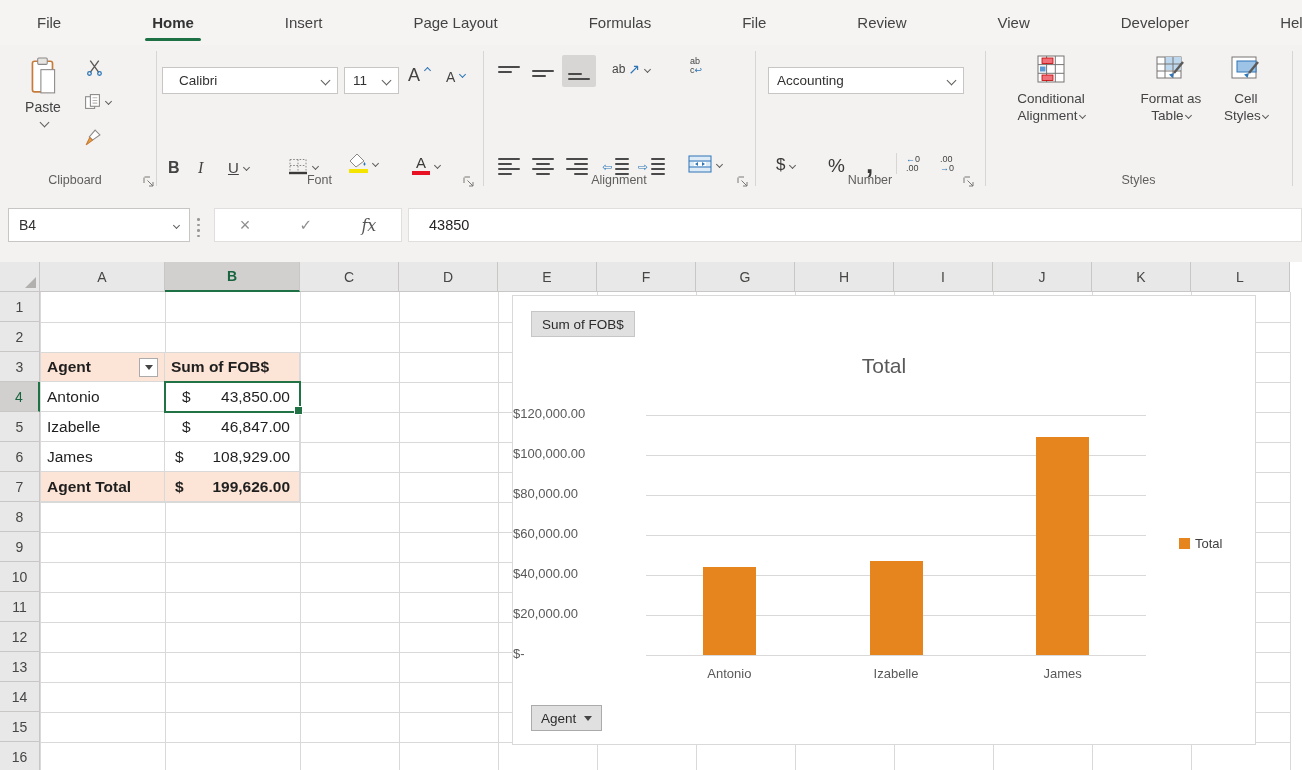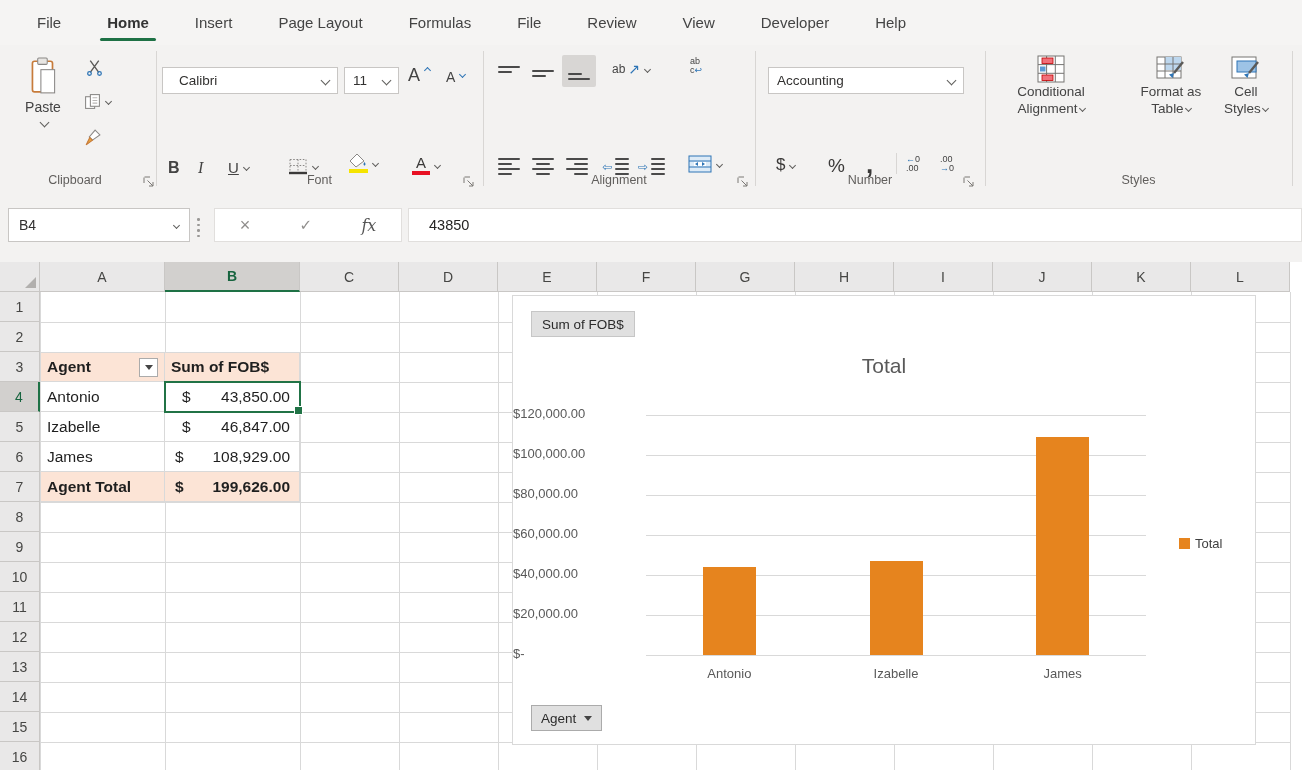--- a/index.html
+++ b/index.html
@@ -1,21 +1,21 @@
 <!DOCTYPE html>
 <html><head>
 <meta charset="utf-8">
 <style>
   html,body{margin:0;padding:0;background:#fff;}
   #app{position:relative;width:1302px;height:770px;overflow:hidden;
        font-family:"Liberation Sans","DejaVu Sans",sans-serif;color:#3b3a39;
        -webkit-font-smoothing:antialiased;}
   
   #tab-strip{position:absolute;left:0;top:0;width:1302px;height:45px;background:#f5f4f3;
-             display:flex;align-items:stretch;padding-left:14px;box-sizing:border-box;}
+             display:flex;align-items:stretch;padding-left:14px;box-sizing:border-box;gap:45px;}
   .rtab{position:relative;padding:0 23px;line-height:45px;font-size:15px;color:#444;cursor:default;white-space:nowrap;}
   .rtab.active{font-weight:700;color:#333;}
   .rtab.active::after{content:"";position:absolute;left:16px;right:16px;bottom:4px;height:3px;background:#1e7145;border-radius:2px;}
   
   #ribbon{position:absolute;left:0;top:45px;width:1302px;height:151px;background:#f3f2f1;border-bottom:1px solid #e1dfdd;}
   .gsep{position:absolute;top:6px;bottom:10px;width:1px;background:#d8d6d4;}
   .glabel{position:absolute;top:128px;font-size:12.5px;color:#605e5c;text-align:center;}
   .launcher{position:absolute;top:129px;width:15px;height:15px;display:flex;align-items:center;justify-content:center;}
   .rbtn{position:absolute;display:flex;align-items:center;gap:3px;color:#444;}
   .chev{display:inline-block;width:6px;height:6px;border-right:1.5px solid #5f5e5c;border-bottom:1.5px solid #5f5e5c;transform:rotate(45deg);margin-left:2px;flex:none;}
@@ -32,21 +32,21 @@
   .bars i{display:block;height:2px;background:#4a4a4a;border-radius:1px;}
   .bars.left{align-items:flex-start}.bars.center{align-items:center}.bars.right{align-items:flex-end}
   .w1{width:22px}.w2{width:14px}
   .vbars{display:flex;flex-direction:column;width:22px;height:18px;}
   .vbars i{display:block;height:2px;background:#4a4a4a;border-radius:1px;margin-top:3px;}
   .vbars.top{justify-content:flex-start}.vbars.mid{justify-content:center}.vbars.bot{justify-content:flex-end}
   .selbox{background:#d8d6d4;border-radius:2px;padding:7px 6px;}
   .two-line{display:flex;flex-direction:column;font-size:9px;line-height:9px;color:#444;align-items:flex-start;}
   .two-line .blue{color:#2e75b6;}
   .stack3{position:absolute;top:10px;display:flex;flex-direction:column;align-items:center;}
-  .stack3 .l1{font-size:13.5px;color:#444;margin-top:0;line-height:17px;}
+  .stack3 .l1{font-size:13.5px;color:#444;margin-top:7px;line-height:17px;}
   .stack3 .l2{font-size:13.5px;color:#444;display:flex;align-items:center;line-height:17px;}
   .numglyph{font-size:17px;color:#3b3a39;}
   
   #formula-bar{position:absolute;left:0;top:196px;width:1302px;height:66px;background:#f3f2f1;}
   #name-box{position:absolute;left:8px;top:12px;width:182px;height:34px;}
   #vdots{position:absolute;left:197px;top:22px;display:flex;flex-direction:column;gap:3px;}
   #vdots b{width:2.5px;height:2.5px;border-radius:50%;background:#9a9896;}
   #fx-box{position:absolute;left:214px;top:12px;width:188px;height:34px;background:#fff;border:1px solid #e1dfdd;box-sizing:border-box;display:flex;align-items:center;justify-content:space-around;}
   #fx-box .cancel{font-size:18px;color:#8f8d8b;}
   #fx-box .enter{font-size:15px;color:#8f8d8b;}

